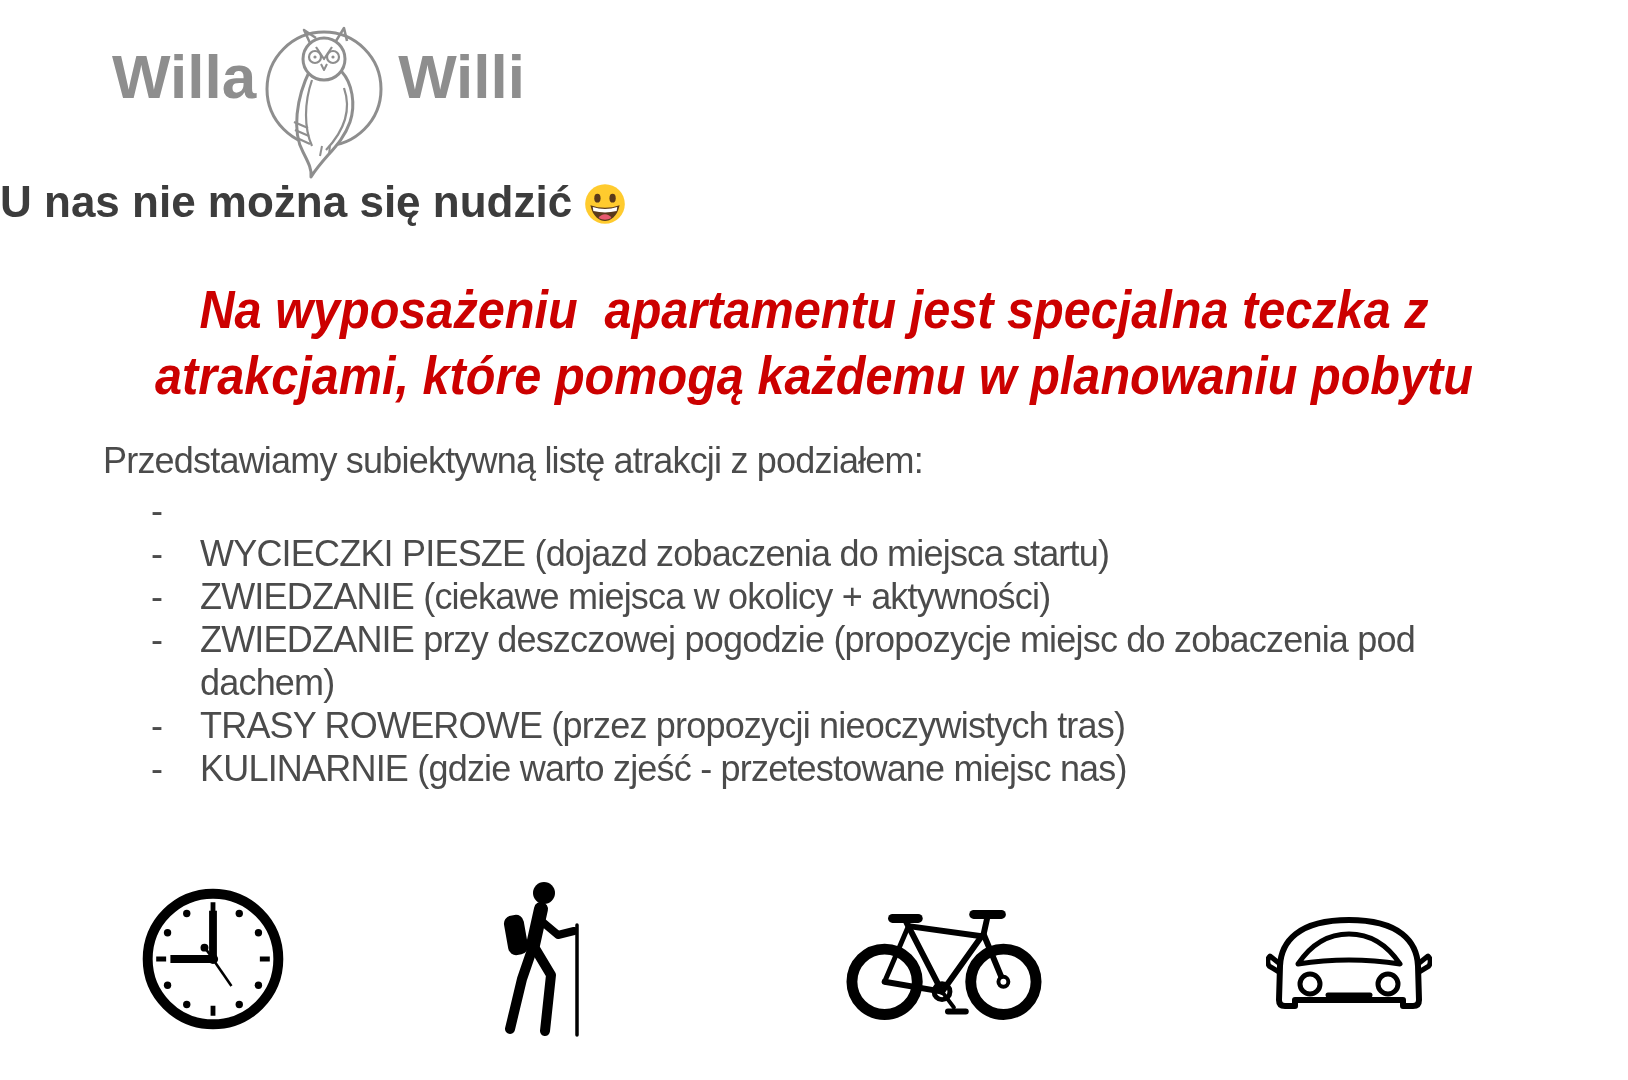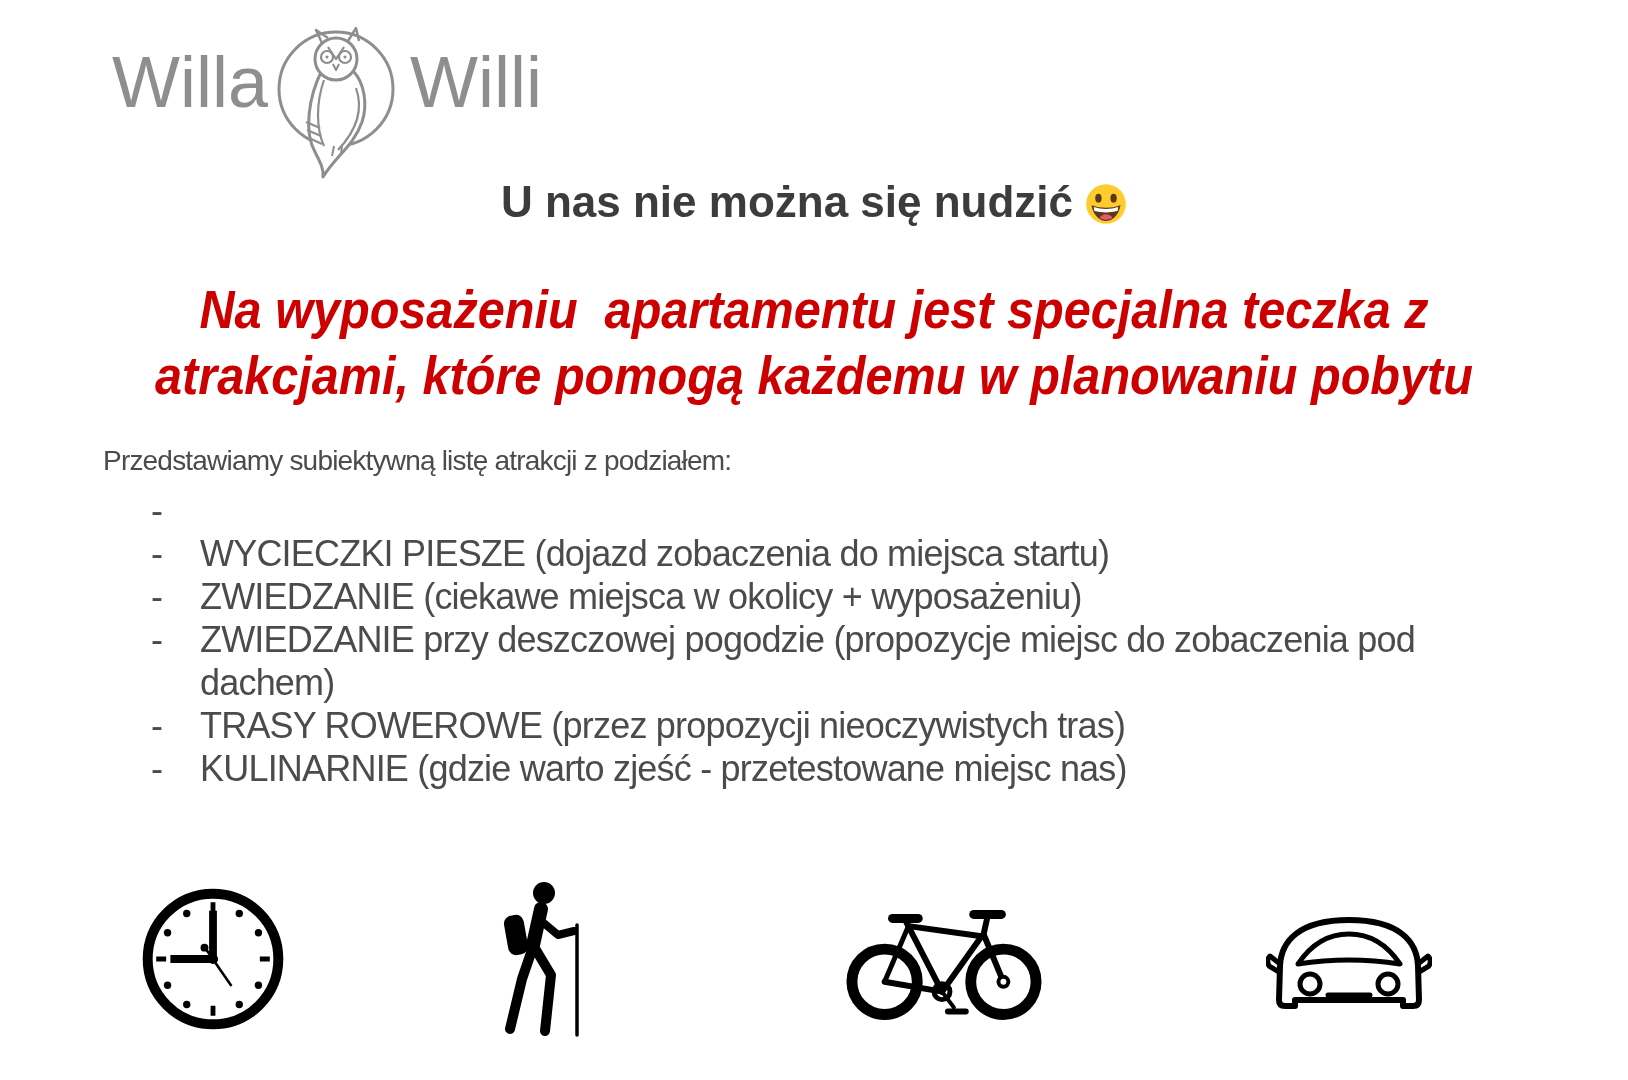--- a/index.html
+++ b/index.html
@@ -1,37 +1,37 @@
 <!DOCTYPE html>
 <html><head>
 <meta charset="utf-8">
 <style>
   html,body{margin:0;padding:0;background:#fff;}
   .page{position:relative;width:1628px;height:1080px;background:#ffffff;overflow:hidden;
         font-family:"Liberation Sans",sans-serif;}
 
   
   .logo{position:absolute;left:112px;top:20px;display:flex;align-items:flex-start;color:#8e8e8e;}
-  .logo-word{font-size:72px;font-weight:400;line-height:1;padding-top:26px;letter-spacing:0px;}
+  .logo-word{font-size:62px;font-weight:700;line-height:1;padding-top:26px;letter-spacing:0px;}
   .owl{width:124px;height:152px;margin:6px 12px 0 6px;flex:0 0 auto;}
   .owl svg{display:block;overflow:visible;}
 
   
-  .heading{position:absolute;left:0;top:176px;width:1628px;text-align:center;
+  .heading{position:absolute;left:0;top:176px;width:1628px;text-align:left;
            font-size:44px;font-weight:bold;color:#3c3c3c;line-height:52px;}
   .heading .emoji{display:inline-block;width:42px;height:42px;margin-left:12px;vertical-align:-8px;}
 
   
   .highlight{position:absolute;left:0;top:276px;width:1628px;text-align:center;
              color:#cc0000;font-weight:bold;font-style:italic;font-size:54px;line-height:66px;
              transform:scaleX(0.9);transform-origin:814px 50%;}
   .hl-line{white-space:pre;}
 
   
-  .intro{position:absolute;left:103px;top:439px;font-size:28px;letter-spacing:-0.8px;
+  .intro{position:absolute;left:103px;top:439px;font-size:36px;letter-spacing:-0.8px;
          color:#4b4b4b;line-height:43px;white-space:nowrap;}
   .list{position:absolute;left:103px;top:489px;color:#4b4b4b;font-size:36px;
         letter-spacing:-0.8px;line-height:43px;}
   .li{display:flex;align-items:flex-start;}
   .dash{display:inline-block;margin-left:48px;width:49px;flex:0 0 auto;}
   .li-text div{white-space:nowrap;}
 
   
   .icon{position:absolute;}
   .icon svg{display:block;}
@@ -104,21 +104,21 @@
     </div>
     <div class="li">
       <span class="dash">-</span>
       <span class="li-text">
           <div>WYCIECZKI PIESZE (dojazd zobaczenia do miejsca startu)</div>
         </span>
     </div>
     <div class="li">
       <span class="dash">-</span>
       <span class="li-text">
-          <div>ZWIEDZANIE (ciekawe miejsca w okolicy + wyposażeniu)</div>
+          <div>ZWIEDZANIE (ciekawe miejsca w okolicy + aktywności)</div>
         </span>
     </div>
     <div class="li">
       <span class="dash">-</span>
       <span class="li-text">
         <div>ZWIEDZANIE przy deszczowej pogodzie (propozycje miejsc do zobaczenia pod</div>
         <div>dachem)</div>
       </span>
     </div>
     <div class="li">

